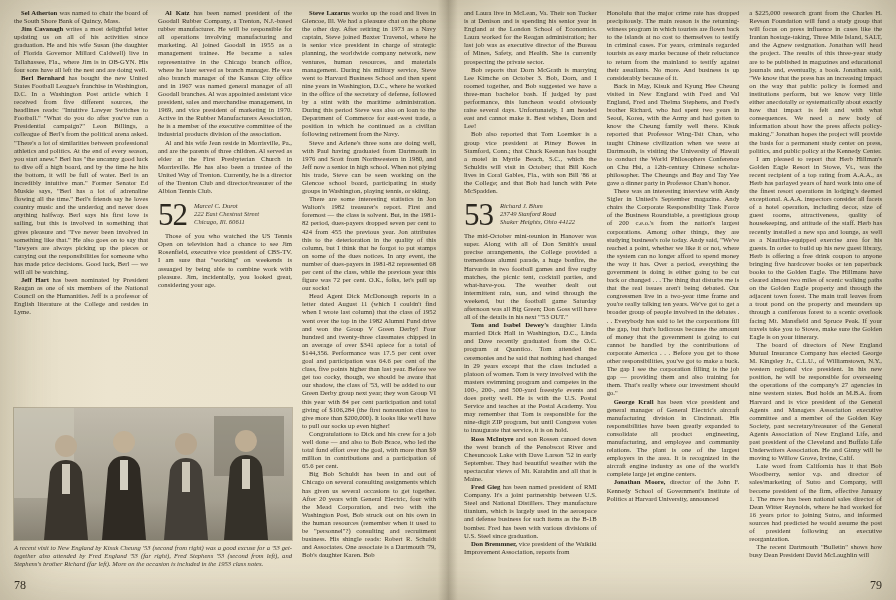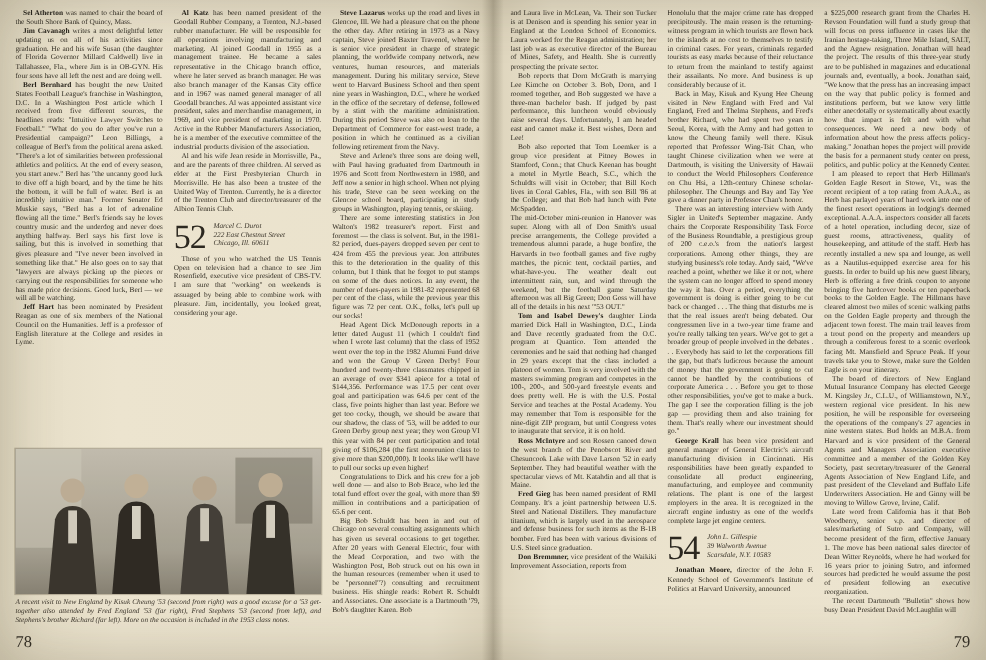--- a/index.html
+++ b/index.html
@@ -29,21 +29,21 @@
 
   .section { display:flex; gap:7px; align-items:flex-start; margin:6px 0 4px 0; }
   .section .year { font-size:31px; line-height:27px; color:#2c2820; letter-spacing:-1px; }
   .sec-info { font-style:italic; font-size:6.6px; line-height:7.9px; padding-top:1px; color:#3a342a; }
 
   .photo-wrap { margin-top:5px; width:278px; height:132px; overflow:hidden;
     box-shadow:0 0 0 1px rgba(50,40,20,.25); background:#9a968a; }
   .photo-wrap svg { display:block; width:100%; height:100%; }
   .caption { margin-top:4px; width:278px; font-style:italic; font-size:6.6px; line-height:8px; text-align:justify; color:#3a342a; }
 
-  .page-num { position:absolute; bottom:7px; font-size:15px; color:#332e24; }
+  .page-num { position:absolute; bottom:7px; font-size:12px; color:#332e24; }
   .page-num.pl { left:14px; }
   .page-num.pr { right:14px;text-align:center; }
 </style>
 </head>
 <body>
 
 <div class="spread">
 
   <div class="page left">
     <div class="lp-row">
@@ -119,43 +119,43 @@
   </div>
 
   <div class="page right">
     <div class="cols">
       <div class="col">
         <div>
             <p class="para noindent"><span>and Laura live in McLean, Va. Their son Tucker is at Denison and is spending his senior year in England at the London School of Economics. Laura worked for the Reagan administration; her last job was as executive director of the Bureau of Mines, Safety, and Health. She is currently prospecting the private sector.</span></p>
             <p class="para"><span>Bob reports that Dorn McGrath is marrying Lee Kimche on October 3. Bob, Dorn, and I roomed together, and Bob suggested we have a three-man bachelor bash. If judged by past performance, this luncheon would obviously raise several days. Unfortunately, I am headed east and cannot make it. Best wishes, Dorn and Lee!</span></p>
             <p class="para"><span>Bob also reported that Tom Loemker is a group vice president at Pitney Bowes in Stamford, Conn.; that Chuck Keenan has bought a motel in Myrtle Beach, S.C., which the Schuldts will visit in October; that Bill Koch lives in Coral Gables, Fla., with son Bill '86 at the College; and that Bob had lunch with Pete McSpadden.</span></p>
           </div>
+        <div class="section">
+          <span class="year">53</span>
+          <span class="sec-info">
+            <div>Richard J. Blum</div>
+            <div>23749 Stanford Road</div>
+            <div>Shaker Heights, Ohio 44122</div>
+          </span>
+        </div>
         <div>
             <p class="para noindent"><span>The mid-October mini-reunion in Hanover was super. Along with all of Don Smith's usual precise arrangements, the College provided a tremendous alumni parade, a huge bonfire, the Harvards in two football games and five rugby matches, the picnic tent, cocktail parties, and what-have-you. The weather dealt out intermittent rain, sun, and wind through the weekend, but the football game Saturday afternoon was all Big Green; Don Goss will have all of the details in his next "'53 OUT."</span></p>
             <p class="para"><b>Tom and Isabel Dewey's </b><span>daughter Linda married Dick Hall in Washington, D.C., Linda and Dave recently graduated from the O.C. program at Quantico. Tom attended the ceremonies and he said that nothing had changed in 29 years except that the class included a platoon of women. Tom is very involved with the masters swimming program and competes in the 100-, 200-, and 500-yard freestyle events and does pretty well. He is with the U.S. Postal Service and teaches at the Postal Academy. You may remember that Tom is responsible for the nine-digit ZIP program, but until Congress votes to inaugurate that service, it is on hold.</span></p>
             <p class="para"><b>Ross McIntyre </b><span>and son Rossen canoed down the west branch of the Penobscot River and Chesuncook Lake with Dave Larson '52 in early September. They had beautiful weather with the spectacular views of Mt. Katahdin and all that is Maine.</span></p>
             <p class="para"><b>Fred Gieg </b><span>has been named president of RMI Company. It's a joint partnership between U.S. Steel and National Distillers. They manufacture titanium, which is largely used in the aerospace and defense business for such items as the B-1B bomber. Fred has been with various divisions of U.S. Steel since graduation.</span></p>
             <p class="para"><b>Don Bremmner, </b><span>vice president of the Waikiki Improvement Association, reports from</span></p>
           </div>
       </div>
       <div class="col">
         <div>
             <p class="para noindent"><span>Honolulu that the major crime rate has dropped precipitously. The main reason is the returning-witness program in which tourists are flown back to the islands at no cost to themselves to testify in criminal cases. For years, criminals regarded tourists as easy marks because of their reluctance to return from the mainland to testify against their assailants. No more. And business is up considerably because of it.</span></p>
             <p class="para"><span>Back in May, Kisuk and Kyung Hee Cheung visited in New England with Fred and Val England, Fred and Thelma Stephens, and Fred's brother Richard, who had spent two years in Seoul, Korea, with the Army and had gotten to know the Cheung family well there. Kisuk reported that Professor Wing-Tsit Chan, who taught Chinese civilization when we were at Dartmouth, is visiting the University of Hawaii to conduct the World Philosophers Conference on Chu Hsi, a 12th-century Chinese scholar-philosopher. The Cheungs and Bay and Tay Yee gave a dinner party in Professor Chan's honor.</span></p>
             <p class="para"><span>There was an interesting interview with Andy Sigler in United's September magazine. Andy chairs the Corporate Responsibility Task Force of the Business Roundtable, a prestigious group of 200 c.e.o.'s from the nation's largest corporations. Among other things, they are studying business's role today. Andy said, "We've reached a point, whether we like it or not, where the system can no longer afford to spend money the way it has. Over a period, everything the government is doing is either going to be cut back or changed . . . The thing that disturbs me is that the real issues aren't being debated. Our congressmen live in a two-year time frame and you're really talking ten years. We've got to get a broader group of people involved in the debates . . . Everybody has said to let the corporations fill the gap, but that's ludicrous because the amount of money that the government is going to cut cannot be handled by the contributions of corporate America . . . Before you get to those other responsibilities, you've got to make a buck. The gap I see the corporation filling is the job gap — providing them and also training for them. That's really where our investment should go."</span></p>
             <p class="para"><b>George Krall </b><span>has been vice president and general manager of General Electric's aircraft manufacturing division in Cincinnati. His responsibilities have been greatly expanded to consolidate all product engineering, manufacturing, and employee and community relations. The plant is one of the largest employers in the area. It is recognized in the aircraft engine industry as one of the world's complete large jet engine centers.</span></p>
           </div>
-        <div class="section">
-          <span class="year">54</span>
-          <span class="sec-info">
-            <div>John L. Gillespie</div>
-            <div>39 Walworth Avenue</div>
-            <div>Scarsdale, N.Y. 10583</div>
-          </span>
-        </div>
         <div>
             <p class="para"><b>Jonathan Moore, </b><span>director of the John F. Kennedy School of Government's Institute of Politics at Harvard University, announced</span></p>
           </div>
       </div>
       <div class="col">
           <p class="para noindent"><span>a $225,000 research grant from the Charles H. Revson Foundation will fund a study group that will focus on press influence in cases like the Iranian hostage-taking, Three Mile Island, SALT, and the Agnew resignation. Jonathan will head the project. The results of this three-year study are to be published in magazines and educational journals and, eventually, a book. Jonathan said, "We know that the press has an increasing impact on the way that public policy is formed and institutions perform, but we know very little either anecdotally or systematically about exactly how that impact is felt and with what consequences. We need a new body of information about how the press affects policy-making." Jonathan hopes the project will provide the basis for a permanent study center on press, politics, and public policy at the Kennedy Center.</span></p>
           <p class="para"><span>I am pleased to report that Herb Hillman's Golden Eagle Resort in Stowe, Vt., was the recent recipient of a top rating from A.A.A., as Herb has parlayed years of hard work into one of the finest resort operations in lodging's deemed exceptional. A.A.A. inspectors consider all facets of a hotel operation, including decor, size of guest rooms, attractiveness, quality of housekeeping, and attitude of the staff. Herb has recently installed a new spa and lounge, as well as a Nautilus-equipped exercise area for his guests. In order to build up his new guest library, Herb is offering a free drink coupon to anyone bringing five hardcover books or ten paperback books to the Golden Eagle. The Hillmans have cleared almost two miles of scenic walking paths on the Golden Eagle property and through the adjacent town forest. The main trail leaves from a trout pond on the property and meanders up through a coniferous forest to a scenic overlook facing Mt. Mansfield and Spruce Peak. If your travels take you to Stowe, make sure the Golden Eagle is on your itinerary.</span></p>
           <p class="para"><span>The board of directors of New England Mutual Insurance Company has elected George M. Kingsley Jr., C.L.U., of Williamstown, N.Y., western regional vice president. In his new position, he will be responsible for overseeing the operations of the company's 27 agencies in nine western states. Bud holds an M.B.A. from Harvard and is vice president of the General Agents and Managers Association executive committee and a member of the Golden Key Society, past secretary/treasurer of the General Agents Association of New England Life, and past president of the Cleveland and Buffalo Life Underwriters Association. He and Ginny will be moving to Willow Grove, Irvine, Calif.</span></p>
           <p class="para"><span>Late word from California has it that Bob Woodberry, senior v.p. and director of sales/marketing of Sutro and Company, will become president of the firm, effective January 1. The move has been national sales director of Dean Witter Reynolds, where he had worked for 16 years prior to joining Sutro, and informed sources had predicted he would assume the post of president following an executive reorganization.</span></p>
           <p class="para"><span>The recent Dartmouth "Bulletin" shows how busy Dean President David McLaughlin will</span></p>

